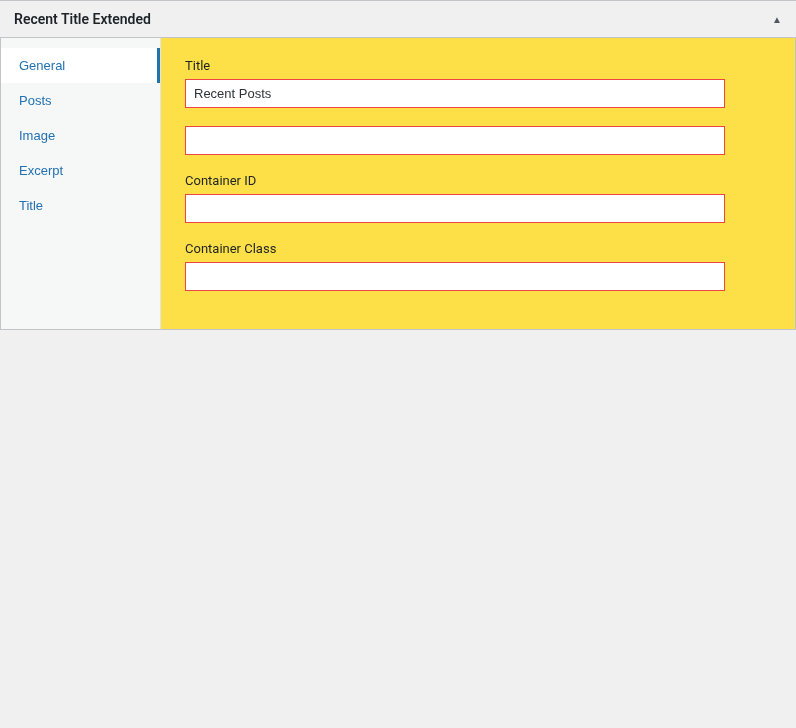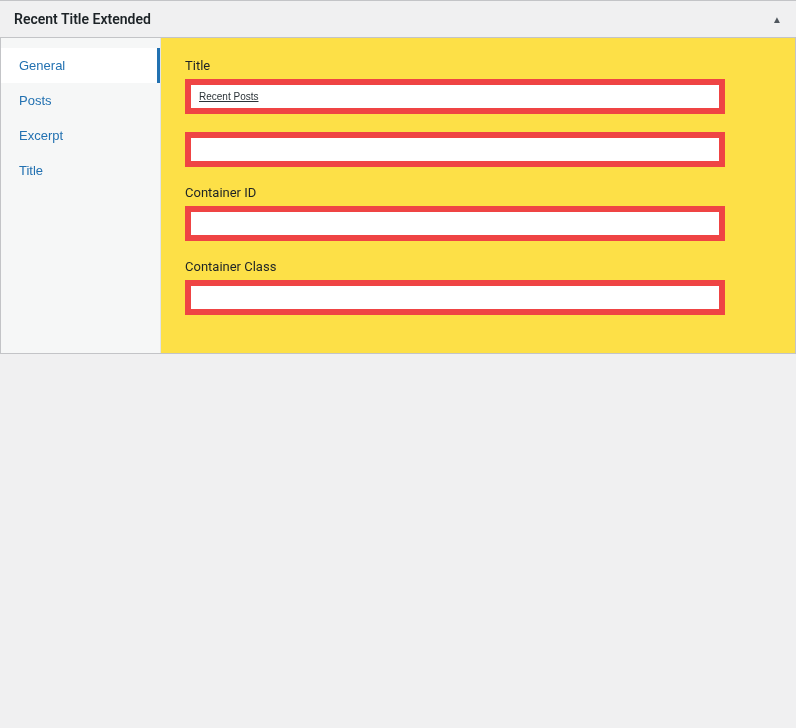--- a/index.html
+++ b/index.html
@@ -91,28 +91,27 @@
     .field-label {
       display: block;
       font-size: 13px;
       color: #1d2327;
       margin-bottom: 6px;
     }
 
     .field-input {
       width: 100%;
       padding: 6px 8px;
-      border: 6px solid #ef4444;
+      border: 1px solid #ef4444;
       border-radius: 0;
-      font-size: 10px;
+      font-size: 13px;
       color: #2c3338;
       background: #fff;
       outline: none;
       max-width: 540px;
-      text-decoration: underline;
     }
 
     .field-textarea {
       width: 100%;
       max-width: 540px;
       padding: 6px 8px;
       border: 1px solid #8c8f94;
       border-radius: 0;
       font-size: 13px;
       color: #2c3338;
@@ -135,20 +134,21 @@
   <div class="widget-header">
     <span class="widget-title">Recent Title Extended</span>
     <span class="widget-toggle-icon">▲</span>
   </div>
 
   <div class="widget-body">
 
     <nav class="sidebar-nav">
       <button class="nav-item active">General</button>
       <button class="nav-item">Posts</button>
+      <button class="nav-item">Image</button>
       <button class="nav-item">Excerpt</button>
       <button class="nav-item">Title</button>
     </nav>
 
     <div class="content-area">
 
       <div class="field-group">
         <label class="field-label">Title</label>
         <input type="text" class="field-input" value="Recent Posts" style="">
       </div>

